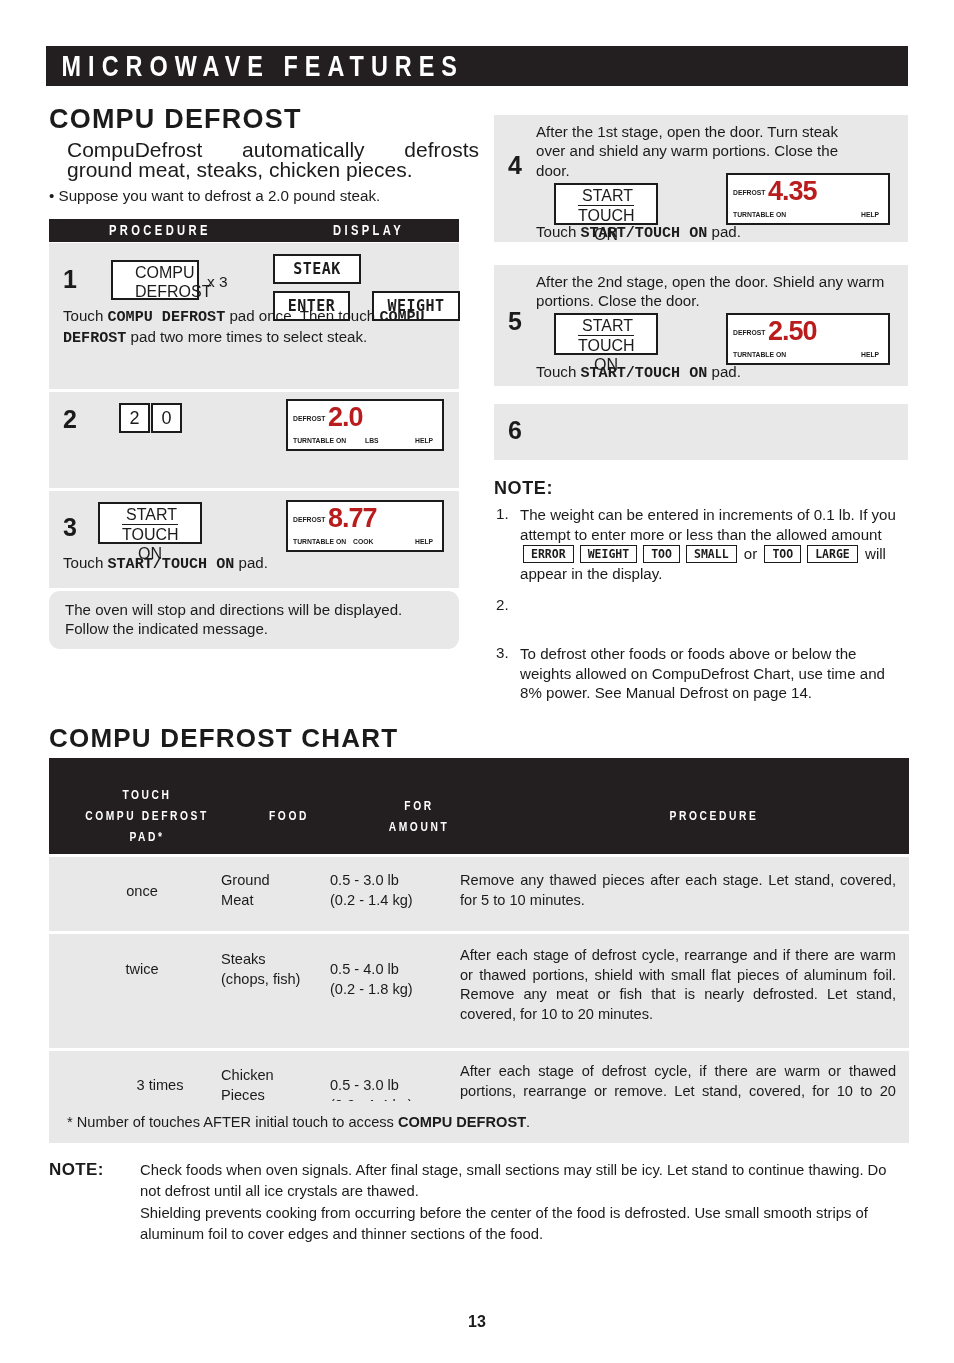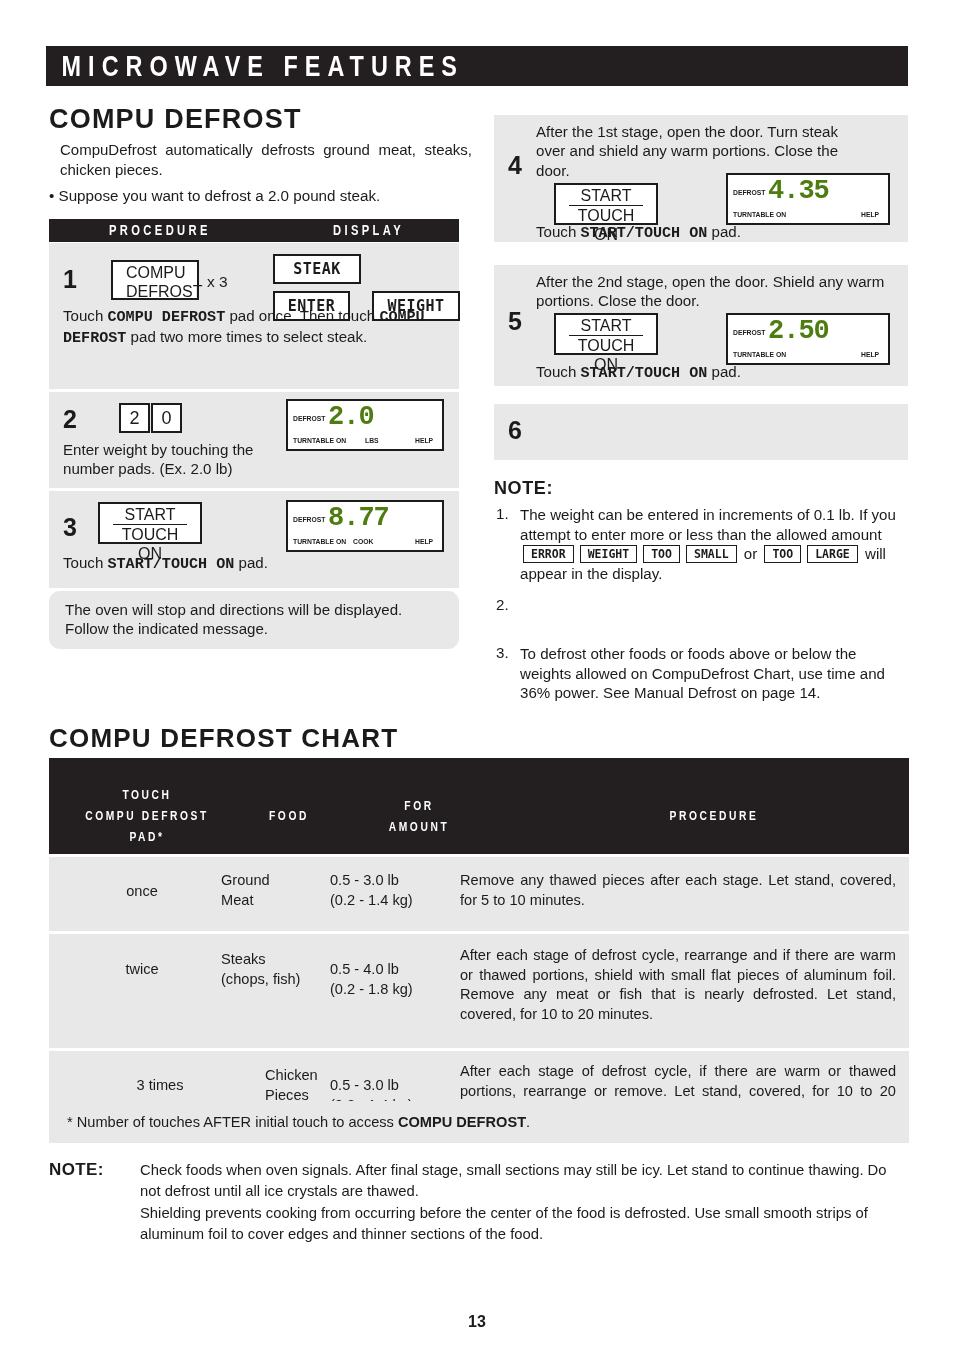--- a/index.html
+++ b/index.html
@@ -52,24 +52,24 @@
     font-size: 27px;
     letter-spacing: 1.2px;
     color: #1b1b1b;
     white-space: nowrap;
   }
   #compu-defrost-title { left: 49px; top: 104px; }
   #chart-title { left: 49px; top: 723px; font-size: 26px; }
 
   .intro {
     position: absolute;
-    left: 60px;
+    left: 67px;
     top: 140px;
     width: 412px;
-    font-size: 15px;
+    font-size: 21px;
     line-height: 19.5px;
     text-align: justify;
   }
   .bullet-line {
     position: absolute;
     left: 49px;
     top: 186px;
     width: 412px;
     font-size: 15.2px;
     line-height: 19px;
@@ -124,21 +124,21 @@
     position: absolute;
     border: 2px solid #1b1b1b;
     background: #ffffff;
     box-sizing: border-box;
     text-align: center;
     font-size: 16px;
     line-height: 19px;
     color: #1b1b1b;
   }
   .pad.two-line {
-    padding: 1px 13px;
+    padding: 1px 22px;
   }
   .pad .l1 { display: block; }
   .pad .l2 { display: block; }
   .pad.start .l1 {
     border-bottom: 1.5px solid #1b1b1b;
     padding: 0 4px 0px 4px;
     margin: 0 auto;
     display: block;
   }
   .pad.numkey {
@@ -182,26 +182,26 @@
     font-size: 8px;
     letter-spacing: 0px;
     transform: scaleX(0.85);
     transform-origin: left center;
     white-space: nowrap;
   }
   .panel .p-value {
     position: absolute;
     left: 40px;
     top: 2px;
-    font-family: Liberation Mono, monospace;
+    font-family: Liberation Sans, sans-serif;
     font-weight: bold;
     font-size: 27px;
     letter-spacing: -1px;
     line-height: 28px;
-    color: #4d7c0f;
+    color: #b91c1c;
   }
   .panel .p-bottom {
     position: absolute;
     left: 0;
     right: 0;
     bottom: 2px;
     height: 11px;
     font-family: "Liberation Sans Narrow", "Liberation Sans", sans-serif;
     font-weight: bold;
     font-size: 8px;
@@ -353,21 +353,20 @@
     <div class="pad numkey" style="left:102px; top:11px;">0</div>
     <div class="panel" style="left:237px; top:7px; width:158px; height:52px;">
       <div class="p-defrost">DEFROST</div>
       <div class="p-value">2.0</div>
       <div class="p-bottom">
         <span class="p-turntable">TURNTABLE ON</span>
         <span class="p-unit">LBS</span>
         <span class="p-help">HELP</span>
       </div>
     </div>
-    <div class="step-text" style="left:14px; top:48px; width:220px;">Enter weight by touching the number pads. (Ex. 2.0 lb)</div>
   </div>
 
   <div class="step" style="top:491px; height:97px;">
     <div class="step-num" style="left:14px; top:22px;">3</div>
     <div class="pad two-line start" style="left:49px; top:11px; width:104px; height:42px;">
       <span class="l1">START</span>
       <span class="l2">TOUCH ON</span>
     </div>
     <div class="panel" style="left:237px; top:9px; width:158px; height:52px;">
       <div class="p-defrost">DEFROST</div>
@@ -425,21 +424,21 @@
     <div class="step-num" style="left:14px; top:12px;">6</div>
   </div>
 
   <div class="note-head" style="left:494px; top:478px;">NOTE:</div>
   <div class="note-num" style="left:496px; top:505px;">1.</div>
   <div class="note-item" id="note1" style="left:520px; top:505px; width:390px;"><span>The weight can be entered in increments of 0.1 lb. If you attempt to enter more or less than the allowed amount </span><span style="display: inline-block; border: 1.5px solid rgb(27, 27, 27); background: rgb(255, 255, 255); font-family: &quot;DejaVu Sans Mono&quot;, monospace; font-weight: bold; font-size: 11.5px; padding: 1px 7px; margin: 0px 3px; line-height: 14px; vertical-align: 1px;">ERROR</span><span style="display: inline-block; border: 1.5px solid rgb(27, 27, 27); background: rgb(255, 255, 255); font-family: &quot;DejaVu Sans Mono&quot;, monospace; font-weight: bold; font-size: 11.5px; padding: 1px 7px; margin: 0px 3px; line-height: 14px; vertical-align: 1px;">WEIGHT</span><span style="display: inline-block; border: 1.5px solid rgb(27, 27, 27); background: rgb(255, 255, 255); font-family: &quot;DejaVu Sans Mono&quot;, monospace; font-weight: bold; font-size: 11.5px; padding: 1px 7px; margin: 0px 3px; line-height: 14px; vertical-align: 1px;">TOO</span><span style="display: inline-block; border: 1.5px solid rgb(27, 27, 27); background: rgb(255, 255, 255); font-family: &quot;DejaVu Sans Mono&quot;, monospace; font-weight: bold; font-size: 11.5px; padding: 1px 7px; margin: 0px 3px; line-height: 14px; vertical-align: 1px;">SMALL</span><span> or </span><span style="display: inline-block; border: 1.5px solid rgb(27, 27, 27); background: rgb(255, 255, 255); font-family: &quot;DejaVu Sans Mono&quot;, monospace; font-weight: bold; font-size: 11.5px; padding: 1px 7px; margin: 0px 3px; line-height: 14px; vertical-align: 1px;">TOO</span><span style="display: inline-block; border: 1.5px solid rgb(27, 27, 27); background: rgb(255, 255, 255); font-family: &quot;DejaVu Sans Mono&quot;, monospace; font-weight: bold; font-size: 11.5px; padding: 1px 7px; margin: 0px 3px; line-height: 14px; vertical-align: 1px;">LARGE</span><span> will appear in the display.</span></div>
 
   <div class="note-num" style="left:496px; top:596px;">2.</div>
 
   <div class="note-num" style="left:496px; top:644px;">3.</div>
-  <div class="note-item" style="left:520px; top:644px; width:390px;">To defrost other foods or foods above or below the weights allowed on CompuDefrost Chart, use time and 36% power. See Manual Defrost on page 14.</div>
+  <div class="note-item" style="left:520px; top:644px; width:390px;">To defrost other foods or foods above or below the weights allowed on CompuDefrost Chart, use time and 8% power. See Manual Defrost on page 14.</div>
 
   <div class="sec-title" id="chart-title">COMPU DEFROST CHART</div>
 
   <div class="chart">
     <div class="chart-header">
       <div class="ch" style="left:-22px; top:26px; width:240px;">
         <span>TOUCH</span><br>
         <span>COMPU DEFROST</span><br>
         <span>PAD*</span>
       </div>
@@ -472,21 +471,21 @@
       </div>
       <div class="cell" style="left:281px; top:26px; width:130px;">
         <span>0.5 - 4.0 lb</span><br>
         <span>(0.2 - 1.8 kg)</span>
       </div>
       <div class="cell just" style="left:411px; top:12px; width:436px;">After each stage of defrost cycle, rearrange and if there are warm or thawed portions, shield with small flat pieces of aluminum foil. Remove any meat or fish that is nearly defrosted. Let stand, covered, for 10 to 20 minutes.</div>
     </div>
 
     <div class="chart-row" style="height:78px;">
       <div class="cell center" style="left:36px; top:25px; width:150px;">3 times</div>
-      <div class="cell" style="left:172px; top:15px; width:115px;margin-left:44px;">
+      <div class="cell" style="left:172px; top:15px; width:115px;">
         <span>Chicken</span><br>
         <span>Pieces</span>
       </div>
       <div class="cell" style="left:281px; top:25px; width:130px;">
         <span>0.5 - 3.0 lb</span><br>
         <span>(0.2 - 1.4 kg)</span>
       </div>
       <div class="cell just" style="left:411px; top:11px; width:436px;">After each stage of defrost cycle, if there are warm or thawed portions, rearrange or remove. Let stand, covered, for 10 to 20 minutes.</div>
     </div>
   </div>

